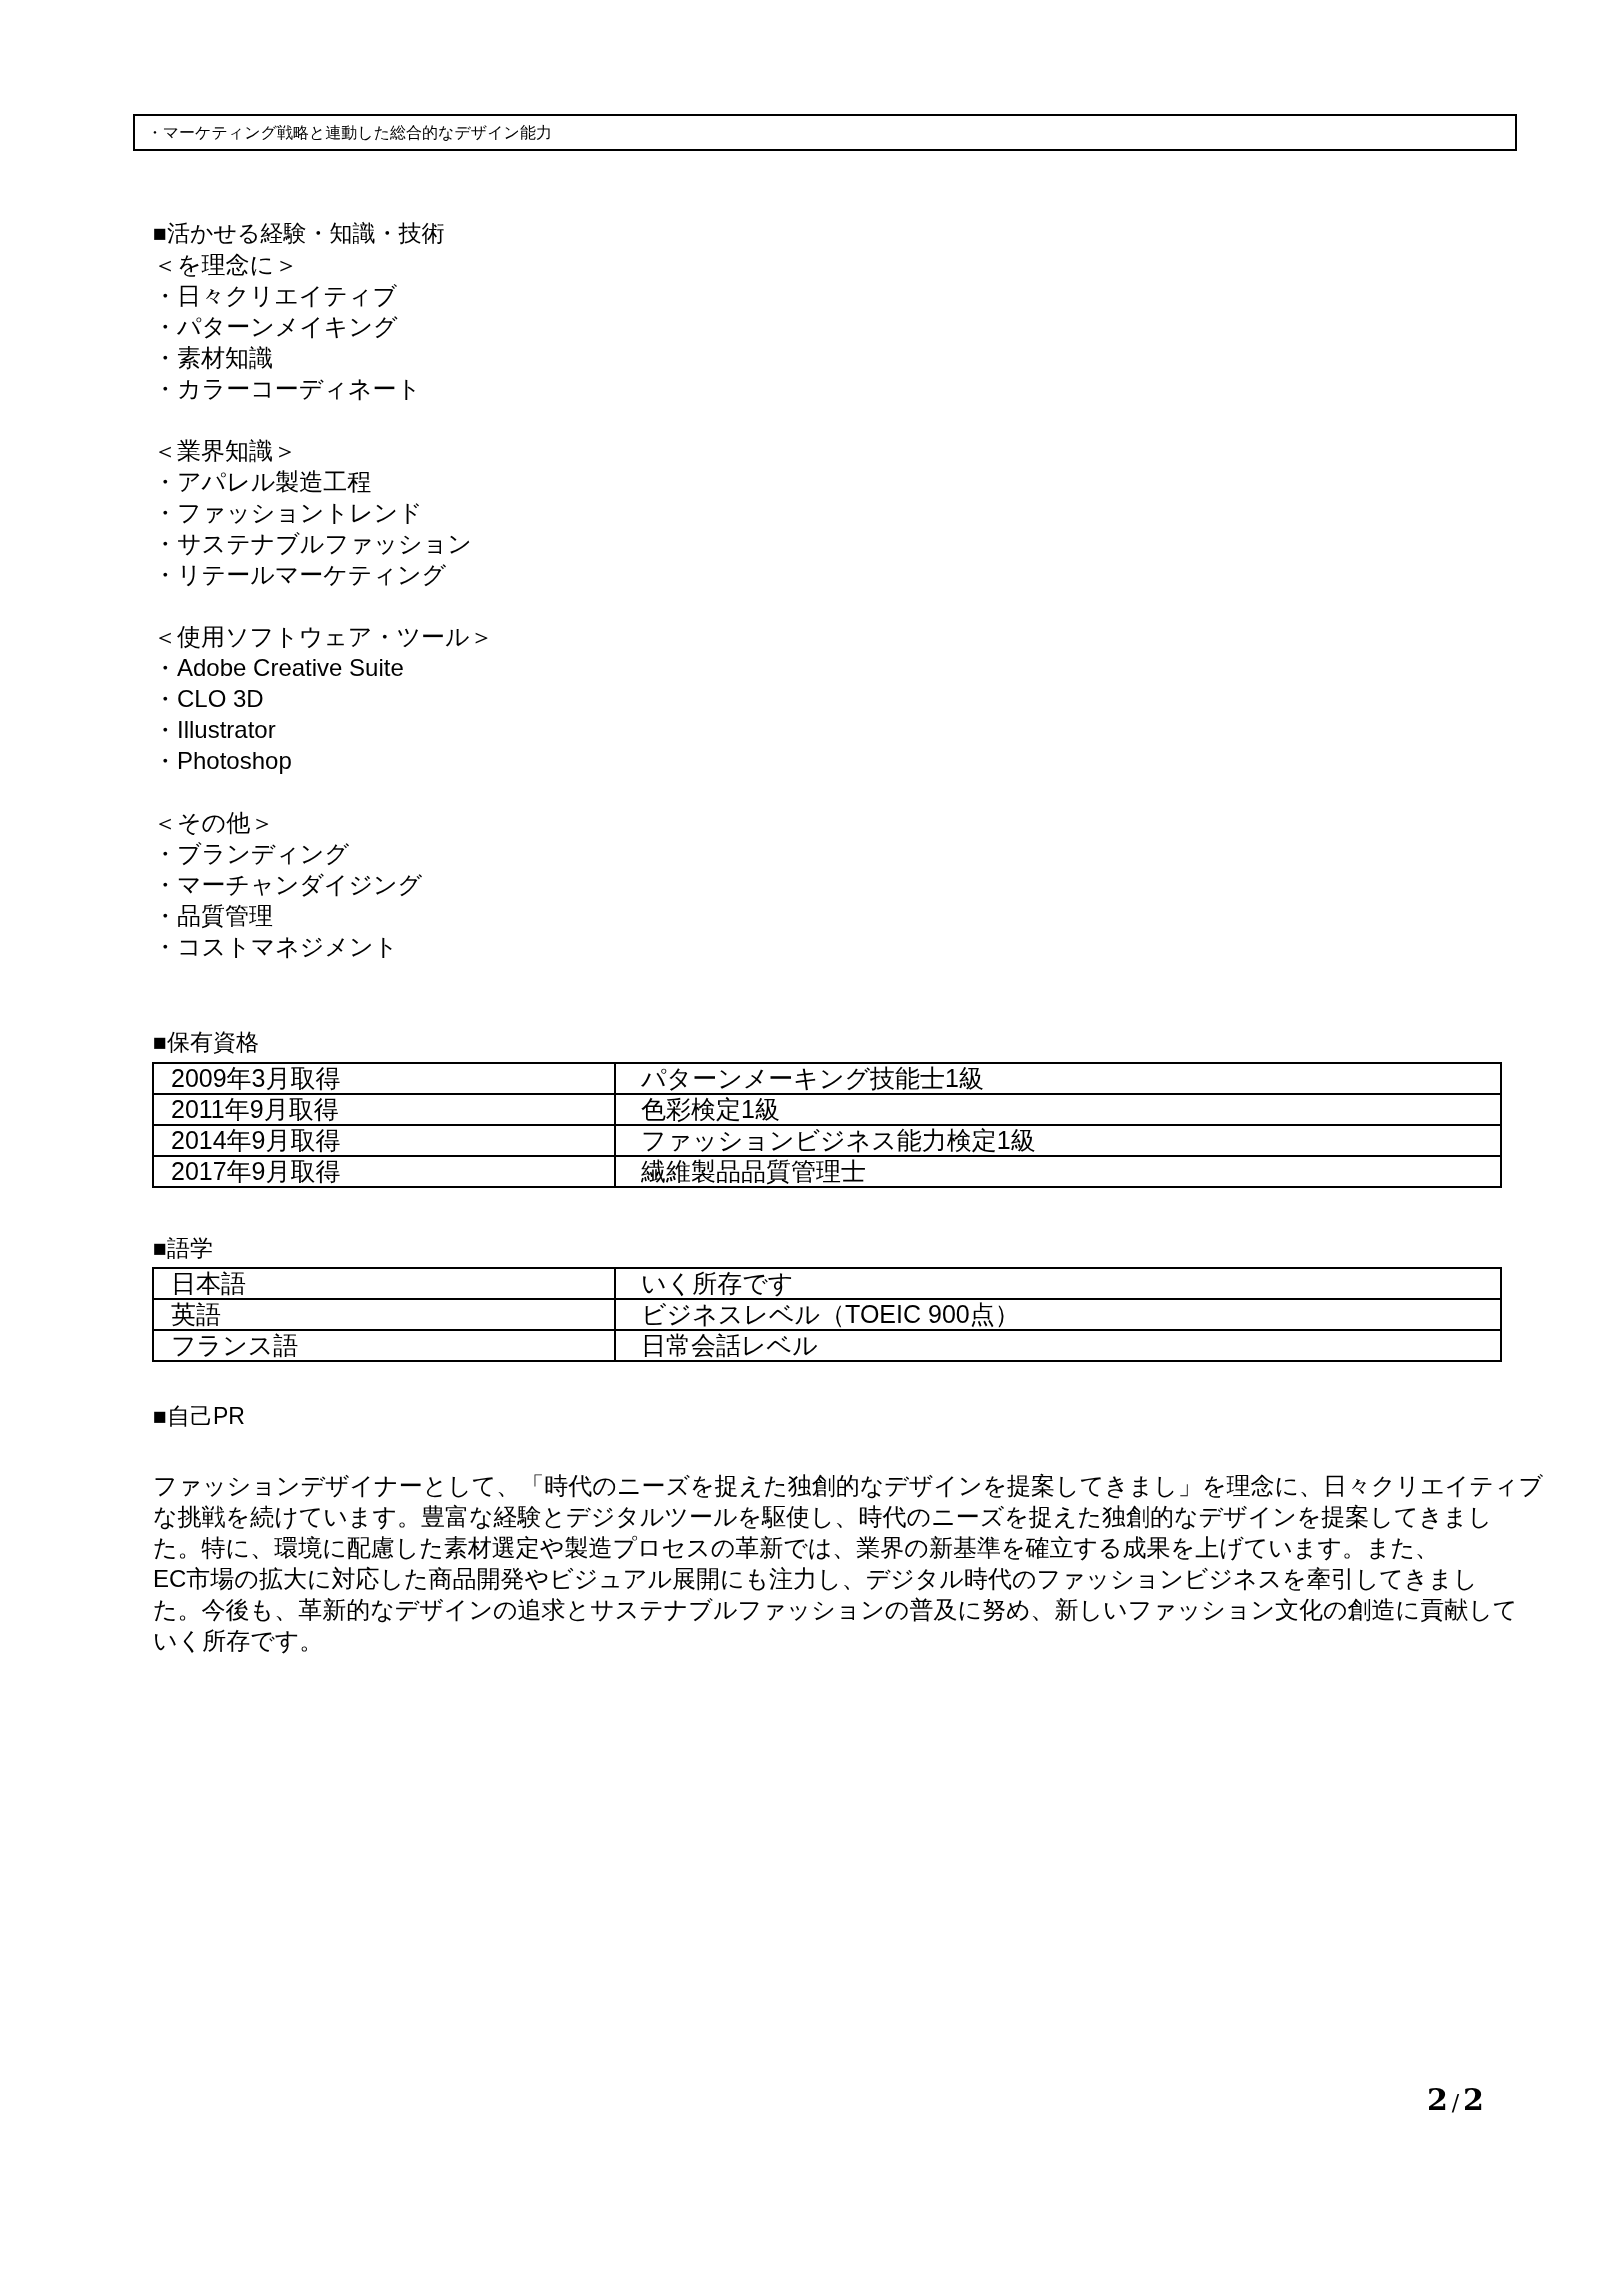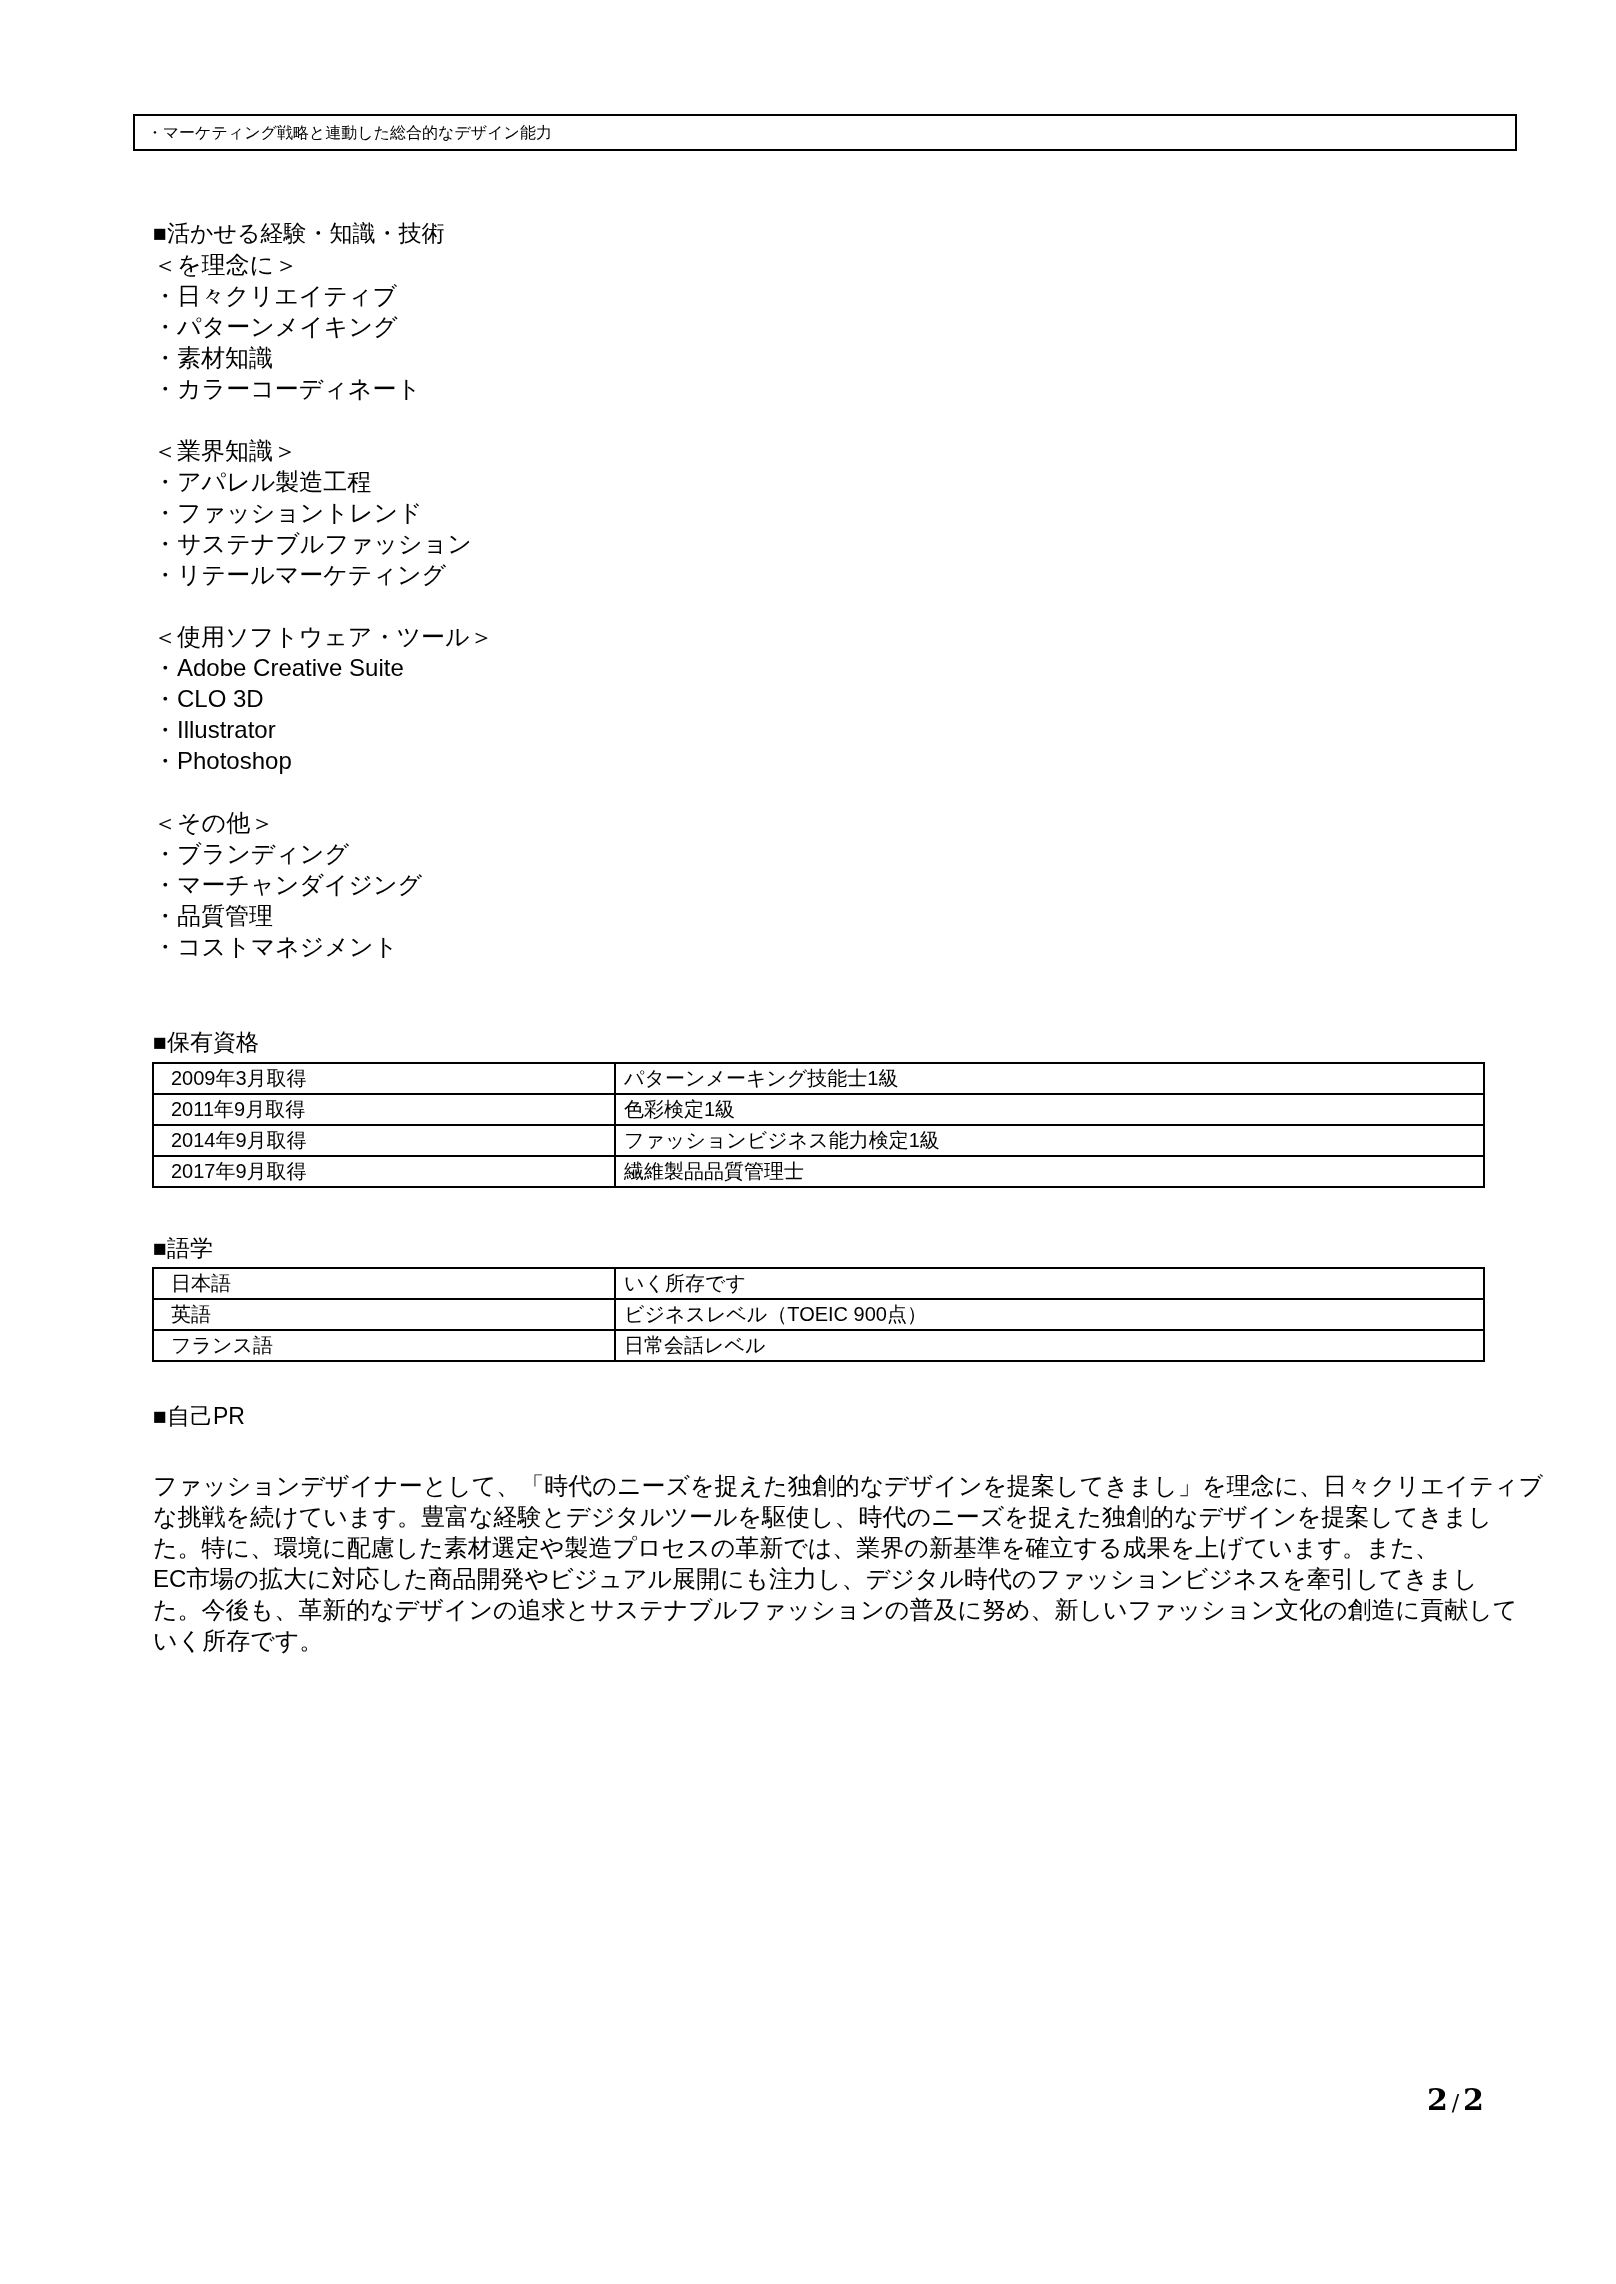--- a/index.html
+++ b/index.html
@@ -15,28 +15,28 @@
       font-size: 16px; line-height: 33px; padding-left: 13px; box-sizing: content-box;
     }
     .top-box span { position: relative; left: -1.3px; }
     .txt { font-size: 24px; line-height: 31px; white-space: nowrap; }
     .skills { left: 153px; top: 218px; }
     .skills .line { height: 31px; }
     .skills .gap { height: 31px; }
     .heading { font-size: 23px; line-height: 31px; }
     table.grid {
       position: absolute; border-collapse: collapse;
-      font-size: 20px;
+      font-size: 25px;
     }
     table.grid td {
       border: 2.6px solid #000; height: 29px; padding: 0 0 0 17px;
       line-height: 29px; vertical-align: middle; white-space: nowrap;
     }
     table.grid td.c1 { width: 443px; }
-    table.grid td.c2 { width: 859px; padding-left: 8px; }
+    table.grid td.c2 { width: 859px; padding-left: 25px; }
     .page-num {
       left: 1427px; top: 2082px;
       font-family: "DejaVu Serif", "Liberation Serif", serif;
       font-weight: bold; font-size: 30px; letter-spacing: 1.3px;
     }
     .page-num .slash { font-size: 22px; font-weight: normal; margin: 0 2.6px; }
   </style>
 </head>
 <body>
 

